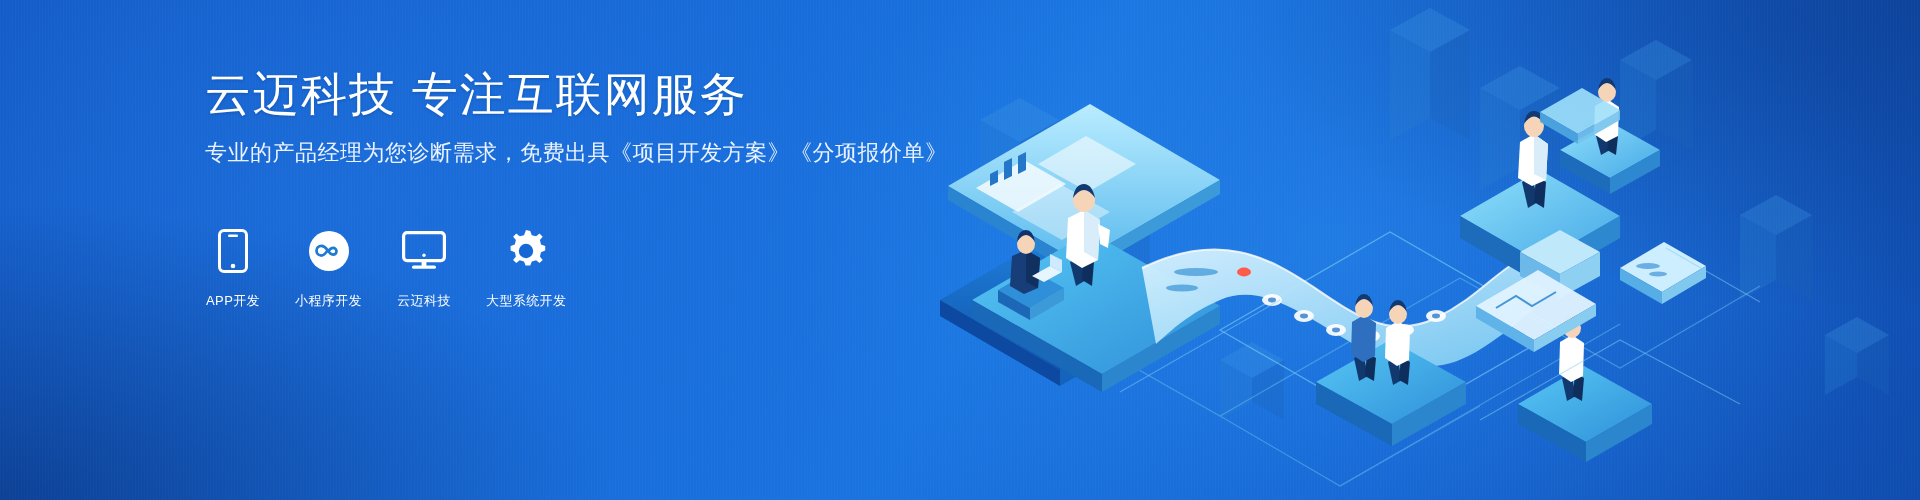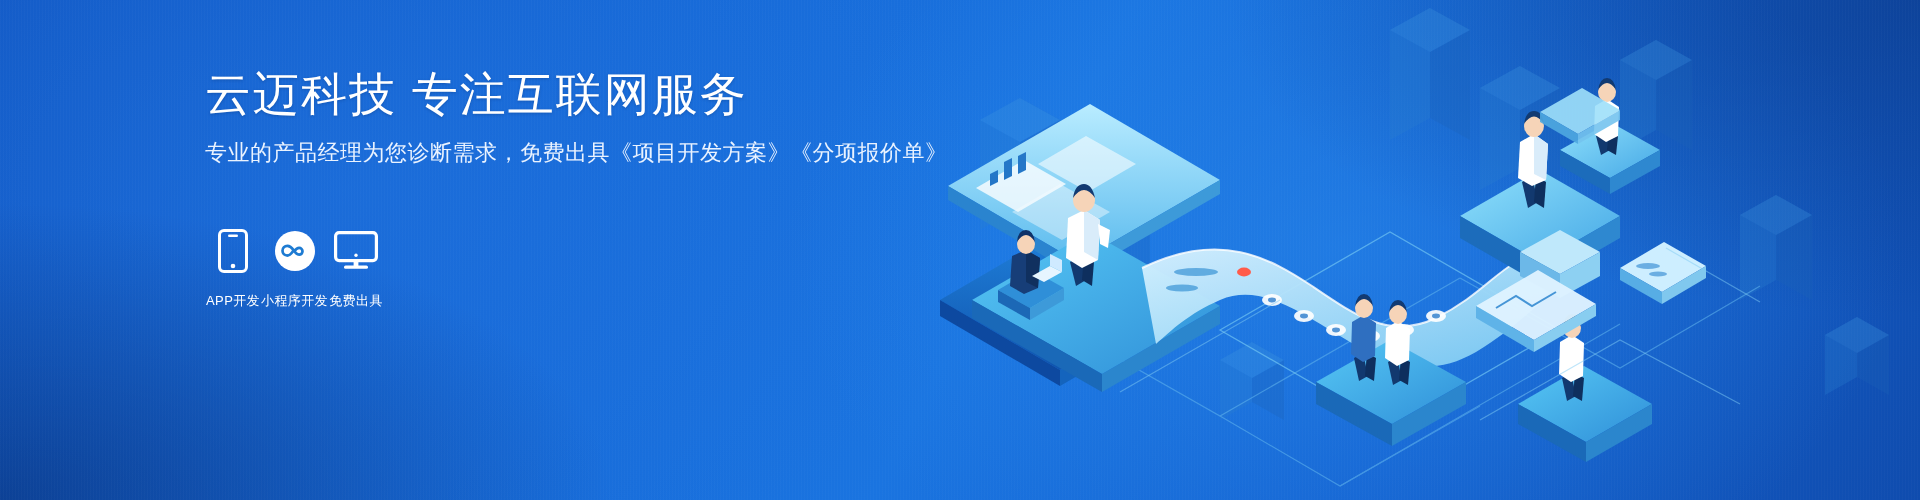--- a/index.html
+++ b/index.html
@@ -47,21 +47,21 @@
     margin-top:9px;
     font-size:22px; color:#eaf3ff; line-height:1.78;
     letter-spacing:0.5px; font-weight:400;
     white-space:nowrap;
   }
   .subtitle div{ white-space:nowrap; }
 
   
   .services{
     position:absolute; left:205px; top:228px;
-    display:flex; align-items:flex-start; z-index:6;
+    display:flex; align-items:flex-start; gap:34px; z-index:6;
   }
   .service{
     display:flex; flex-direction:column; align-items:center;
     width:auto; min-width:56px;
     cursor:pointer;
   }
   .svc-icon{
     width:46px; height:46px;
     display:flex; align-items:center; justify-content:center;
     margin-bottom:18px;
@@ -389,18 +389,31 @@
 
     <div class="service">
       <span class="svc-icon">
         <svg width="44" height="40" viewBox="0 0 44 40" xmlns="http://www.w3.org/2000/svg">
           <rect x="1.6" y="1.6" width="40.8" height="28" rx="3.5" ry="3.5" fill="none" stroke="#ffffff" stroke-width="3.2"></rect>
           <circle cx="22" cy="24.2" r="1.7" fill="#ffffff"></circle>
           <rect x="19.6" y="30" width="4.8" height="5" fill="#ffffff"></rect>
           <rect x="10" y="34.6" width="24" height="3.2" rx="1.6" fill="#ffffff"></rect>
         </svg>
       </span>
-      <span class="svc-label">免费出具</span>
+      <span class="svc-label">云迈科技</span>
     </div>
 
+    <div class="service">
+      <span class="svc-icon">
+        <svg width="44" height="44" viewBox="0 0 44 44" xmlns="http://www.w3.org/2000/svg">
+          <path d="M22,1 l4.2,1 l1.6,4.2 l4.3,1.1 l3.4,-2.8 l3.2,3.2 l-2.8,3.4 l1.1,4.3 l4.2,1.6
+                   l0,4.6 l-4.2,1.6 l-1.1,4.3 l2.8,3.4 l-3.2,3.2 l-3.4,-2.8 l-4.3,1.1 l-1.6,4.2
+                   l-4.6,0 l-1.6,-4.2 l-4.3,-1.1 l-3.4,2.8 l-3.2,-3.2 l2.8,-3.4 l-1.1,-4.3
+                   l-4.2,-1.6 l0,-4.6 l4.2,-1.6 l1.1,-4.3 l-2.8,-3.4 l3.2,-3.2 l3.4,2.8 l4.3,-1.1
+                   l1.6,-4.2 z" fill="#ffffff"></path>
+          <circle cx="22" cy="22" r="7.2" fill="#1668d6"></circle>
+        </svg>
+      </span>
+      <span class="svc-label">大型系统开发</span>
+    </div>
 
   </div>
 </div>
 
 </body></html>

